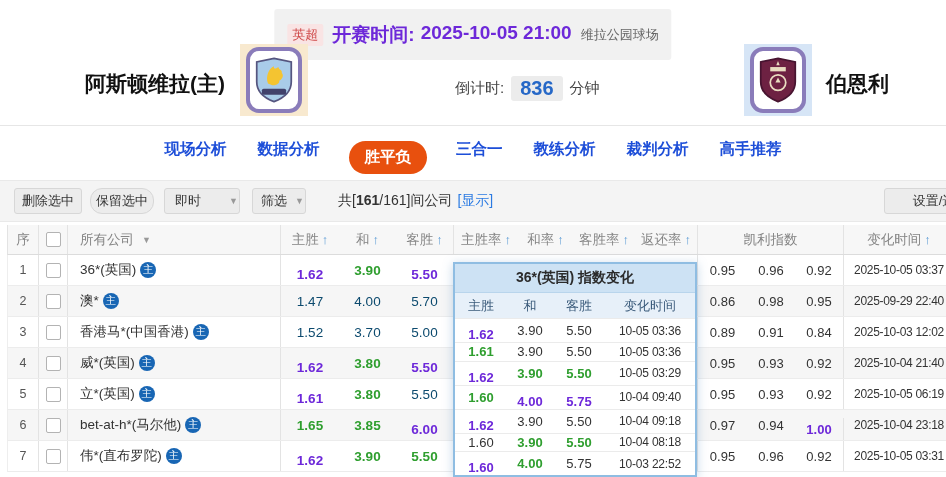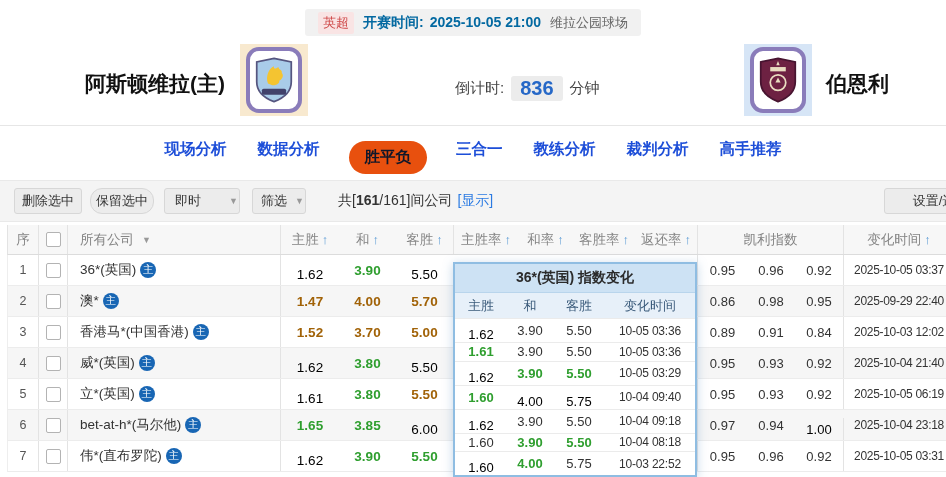--- a/index.html
+++ b/index.html
@@ -2,23 +2,23 @@
 <html><head>
 <meta charset="utf-8">
 <style>
   html,body{margin:0;padding:0;background:#fff;}
   body{font-family:"Liberation Sans","DejaVu Sans",sans-serif;color:#333;}
   .page{position:relative;width:946px;height:477px;overflow:hidden;background:#fff;}
 
   
   .match-bar{position:absolute;top:9px;left:50%;transform:translateX(-50%);
     height:27px;display:flex;align-items:center;gap:9px;background:#f1f1f1;
-    border-radius:3px;padding:0 13px;white-space:nowrap;}
+    border-radius:3px;padding:12px 13px;white-space:nowrap;}
   .league{color:#cf4a4a;background:#f9e4e4;font-size:13px;padding:2px 5px;border-radius:2px;}
-  .kick{font-weight:bold;color:#0369a1;font-size:14px;display:flex;gap:6px;}
+  .kick{font-weight:bold;color:#6d28d9;font-size:19px;display:flex;gap:6px;}
   .venue{color:#666;font-size:13px;}
 
   
   .team-name{position:absolute;top:70px;font-size:21px;font-weight:bold;color:#111;}
   .home-name{left:85px;}
   .away-name{left:826px;}
   .logo-outer{position:absolute;top:44px;width:68px;height:72px;display:flex;align-items:center;justify-content:center;}
   .home-logo{left:240px;background:#f8e9cf;}
   .away-logo{left:744px;background:#d6e5f6;}
   .logo-inner{width:48px;height:58px;background:#fff;border:4px solid #8a7cba;border-radius:13px;
@@ -26,21 +26,21 @@
   .countdown{position:absolute;top:76px;left:455px;display:flex;align-items:center;gap:7px;
     font-size:15px;color:#444;white-space:nowrap;}
   .cd-val{color:#2668c7;font-weight:bold;font-size:20px;background:#ececec;padding:1px 9px;border-radius:3px;}
 
   .divider{position:absolute;top:125px;left:0;width:946px;border-top:1px solid #e6e6e6;}
 
   
   .tabs{position:absolute;top:132px;left:0;right:0;height:34px;display:flex;
     justify-content:center;align-items:center;gap:27px;}
   .tab{font-size:15.5px;font-weight:bold;color:#1d4ed8;cursor:pointer;padding:5px 2px;white-space:nowrap;}
-  .tab.active{background:#e8500e;color:#0f172a;padding:6px 16px;border-radius:17px;margin-top:16px;}
+  .tab.active{background:#e8500e;color:#ffffff;padding:6px 16px;border-radius:17px;margin-top:16px;}
 
   
   .toolbar{position:absolute;top:180px;left:0;width:946px;height:42px;background:#f4f4f4;
     border-top:1px solid #e9e9e9;border-bottom:1px solid #e9e9e9;display:flex;align-items:center;box-sizing:border-box;}
   .tbtn{background:#ececec;border:1px solid #d7d7d7;border-radius:3px;color:#333;font-size:13px;
     height:26px;display:flex;align-items:center;justify-content:center;padding:0 11px;white-space:nowrap;box-sizing:border-box;}
   .tbtn.dd{justify-content:space-between;}
   .tri{font-size:9px;color:#999;margin-left:8px;}
   .btn-del{margin-left:14px;width:68px;}
   .btn-keep{margin-left:8px;width:64px;border-radius:12px;}
@@ -61,25 +61,25 @@
   .hleft{justify-content:flex-start;padding-left:12px;}
   .arr{color:#5b9bd5;font-weight:bold;margin-left:3px;font-size:13px;}
   .kelly-span{grid-column:11 / span 3;}
   .trow{height:31px;border-bottom:1px solid #ececec;border-left:1px solid #eee;box-sizing:border-box;background:#fff;}
   .trow.alt{background:#f6f6f6;}
   .c-no{font-size:12.5px;color:#555;}
   .c-company{justify-content:flex-start;padding-left:12px;color:#333;}
   .cname{cursor:pointer;}
   .badge{display:inline-flex;align-items:center;justify-content:center;width:16px;height:16px;
     border-radius:50%;background:#1866b4;color:#fff;font-size:10.5px;margin-left:4px;flex:none;}
-  .c-odd{font-size:13.5px;color:#a16207;cursor:pointer;font-weight:bold;}
+  .c-odd{font-size:13.5px;color:#0c4a6e;cursor:pointer;}
   .c-rates{grid-column:span 4;}
   .c-kelly{font-size:13px;color:#333;}
   .c-time{font-size:12px;color:#333;letter-spacing:-0.3px;}
-  .up{color:#000000;font-weight:normal;margin-top:8px;}
+  .up{color:#6d28d9;font-weight:bold;margin-top:8px;}
   .down{color:#2e9e2e;font-weight:bold;}
 
   
   .popup{position:absolute;left:453px;top:262px;width:244px;height:215px;background:#fff;
     border:2px solid #8fbde2;box-sizing:border-box;box-shadow:0 2px 10px rgba(90,140,190,.35);
     display:flex;flex-direction:column;z-index:5;}
   .ptitle{height:28px;flex:none;background:#cde2f4;border-bottom:1px solid #b9d5ec;
     display:flex;align-items:center;justify-content:center;font-size:14px;font-weight:bold;color:#2b2b2b;}
   .phead{height:25px;flex:none;background:#e7f0f9;display:grid;grid-template-columns:52px 46px 52px 1fr;
     align-items:center;color:#3a5a7a;font-size:13px;}

